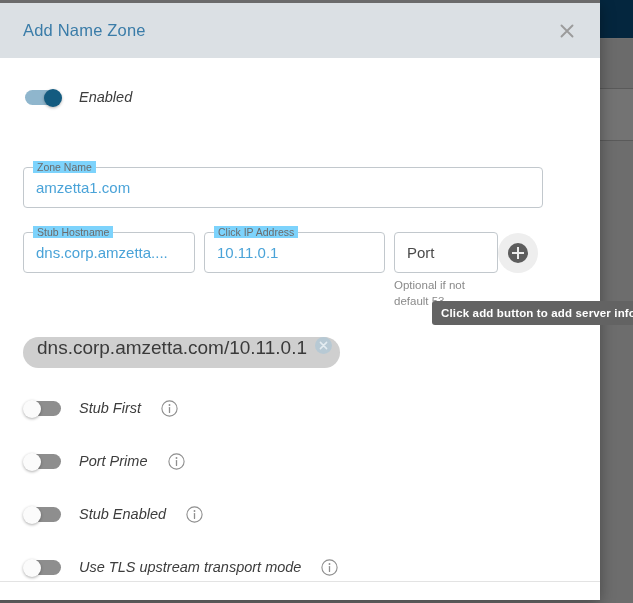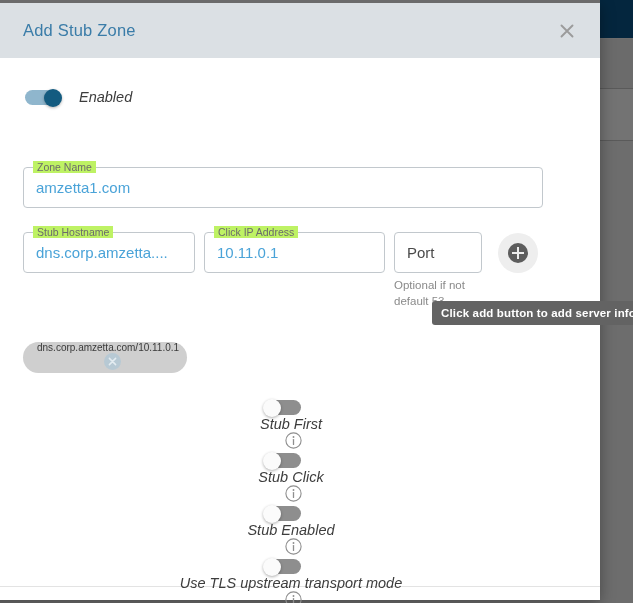--- a/index.html
+++ b/index.html
@@ -168,21 +168,21 @@
     position: relative;
     height: 41px;
     border: 1px solid #c2c8cd;
     border-radius: 4px;
   }
   .field .legend {
     position: absolute;
     top: -7px;
     left: 9px;
     padding: 0 4px;
-    background: #bef264;
+    background: #7dd3fc;
     font-size: 10.5px;
     color: #6b6b6b;
     line-height: 12px;
     white-space: nowrap;
   }
   .field input {
     position: absolute;
     inset: 0;
     width: 100%;
     height: 100%;
@@ -265,41 +265,39 @@
     padding: 6px 9px;
     border-radius: 3px;
     white-space: nowrap;
     z-index: 40;
   }
 
   
   .chip-area { margin-top: 28px; }
   .chip {
     display: inline-flex;
-    align-items: center;
     height: 31px;
     padding: 0 8px 0 14px;
     border-radius: 16px;
     background: #cfcfcf;
-    font-size: 10px;
+    font-size: 19px;
     color: #3a3a3a;
-    flex-direction: column;
   }
   .chip .chip-label { white-space: nowrap; }
   .chip .chip-remove {
     margin-left: 8px;
     width: 17px; height: 17px;
     flex: 0 0 auto;
     cursor: pointer;
     display: inline-flex;
   }
   .chip .chip-remove svg { display: block; }
 
   .toggle-group { margin-top: 26px; }
-  .toggle-group .row-toggle { margin-bottom: 25px; flex-direction: column; }
+  .toggle-group .row-toggle { margin-bottom: 25px; }
   .toggle-group .row-toggle:last-child { margin-bottom: 0; }
 
   
   .dialog-footer {
     flex: 0 0 auto;
     height: 58px;
     border-top: 1px solid #e3e3e3;
     display: flex;
     align-items: center;
     justify-content: flex-end;
@@ -328,21 +326,21 @@
     <div class="bg-panel-3"></div>
     <div class="bg-row-line bg-row-a"></div>
     <div class="bg-row-line bg-row-b"></div>
     <div class="bg-navbar"></div>
   </div>
 
   <div class="dialog">
     <div class="dialog-top-rule"></div>
 
     <div class="dialog-header">
-      <div class="dialog-title">Add Stub Zone</div>
+      <div class="dialog-title">Add Name Zone</div>
       <button class="close-btn">
         <span>
           <svg width="20" height="20" viewBox="0 0 20 20" aria-hidden="true">
             <path d="M4.5 4.5 L15.5 15.5 M15.5 4.5 L4.5 15.5" stroke="#9b9b9b" stroke-width="1.9" stroke-linecap="round" fill="none"></path>
           </svg>
         </span>
       </button>
     </div>
 
     <div class="dialog-body">
@@ -366,21 +364,21 @@
           <span class="legend">Stub Hostname</span>
           <input type="text" value="dns.corp.amzetta...." placeholder="Stub Hostname" style="">
         </div>
 
         <div class="field fw-ip">
           <span class="legend">Click IP Address</span>
           <input type="text" value="10.11.0.1" placeholder="Stub IP Address" style="">
         </div>
 
         <div class="helper-wrap">
-          <div class="field plain" style="width:88px;">
+          <div class="field plain" style="width:104px;">
             <input type="text" placeholder="Port" value="" style="">
           </div>
           <div class="helper-text">Optional if not default 53</div>
         </div>
 
         <button class="add-fab">
           <span class="inner"></span>
         </button>
       </div>
 
@@ -413,21 +411,21 @@
               <rect x="7.85" y="7" width="1.3" height="6" rx="0.6" fill="#8e8e8e"></rect>
             </svg>
           </span>
         </div>
 
         <div class="row-toggle">
           <div class="toggle off">
             <span class="track"></span>
             <span class="thumb"></span>
           </div>
-          <span class="toggle-label">Stub Click</span>
+          <span class="toggle-label">Port Prime</span>
           <span class="info-icon">
             <svg width="17" height="17" viewBox="0 0 17 17" aria-hidden="true">
               <circle cx="8.5" cy="8.5" r="7.6" fill="none" stroke="#8e8e8e" stroke-width="1.1"></circle>
               <circle cx="8.5" cy="5" r="0.95" fill="#8e8e8e"></circle>
               <rect x="7.85" y="7" width="1.3" height="6" rx="0.6" fill="#8e8e8e"></rect>
             </svg>
           </span>
         </div>
 
         <div class="row-toggle">

